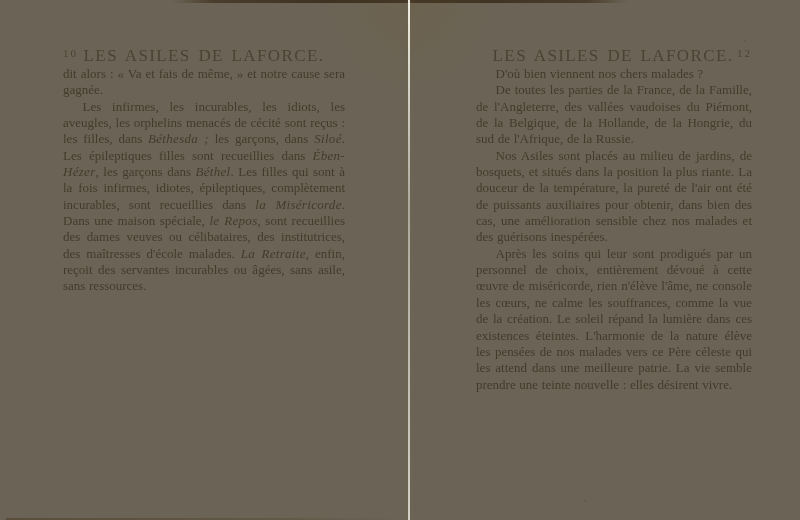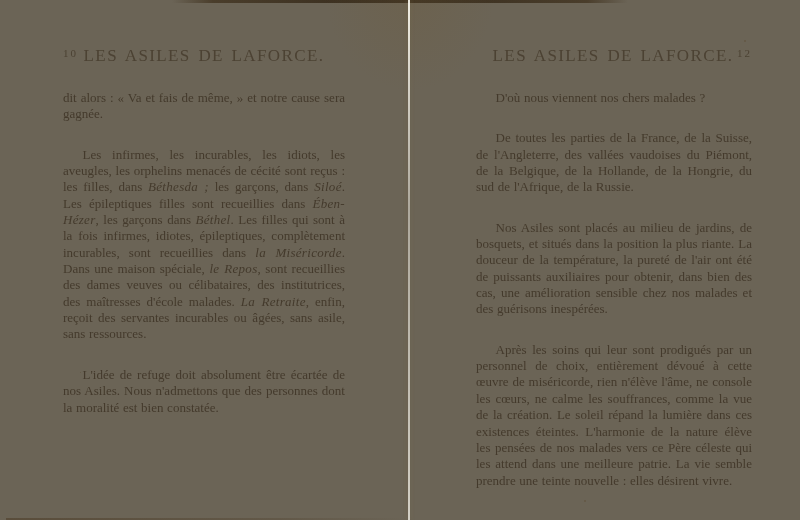--- a/index.html
+++ b/index.html
@@ -66,21 +66,21 @@
   .page-body {
     position:absolute; top:66px;
     font-size:13px; line-height:16.35px;
     text-align:justify; hyphens:auto;
     color:#443a2c;
     word-spacing:0.4px;
   }
   .page-body-left  { left:63px;  width:282px; }
   .page-body-right { left:476px; width:276px; }
 
-  .page-body p { text-indent:1.5em;margin-top:24px; }
+  .page-body p { text-indent:1.5em; }
   .page-body p.no-indent { text-indent:0; }
   .page-body em { font-style:italic; letter-spacing:0.3px; }
 </style>
 </head>
 <body>
 
 <div class="scan">
 
   <div class="top-edge-line"></div>
   <div class="fold-top"></div>
@@ -90,27 +90,26 @@
   <div class="speck s2"></div>
   <div class="speck s3"></div>
 
   <div class="page-header page-header-left">
     <span class="page-num">10</span>
     <span class="running-title">LES ASILES DE LAFORCE.</span>
   </div>
   <div class="page-body page-body-left">
       <p class="no-indent"><span>dit alors : « Va et fais de même, » et notre cause sera gagnée.</span></p>
       <p><span>Les infirmes, les incurables, les idiots, les aveugles, les orphelins menacés de cécité sont reçus : les filles, dans </span><em>Béthesda ;</em><span> les garçons, dans </span><em>Siloé</em><span>. Les épileptiques filles sont recueillies dans </span><em>Ében-Hézer</em><span>, les garçons dans </span><em>Béthel</em><span>. Les filles qui sont à la fois infirmes, idiotes, épileptiques, complètement incurables, sont recueillies dans </span><em>la Miséricorde</em><span>. Dans une maison spéciale, </span><em>le Repos</em><span>, sont recueillies des dames veuves ou célibataires, des institutrices, des maîtresses d'école malades. </span><em>La Retraite</em><span>, enfin, reçoit des servantes incurables ou âgées, sans asile, sans ressources.</span></p>
-      <p><span>L'idée de refuge doit absolument être écartée de nos Asiles. Nous n'admettons que des personnes dont la moralité est bien constatée.</span></p>
     </div>
 
   <div class="page-header page-header-right">
     <span class="running-title">LES ASILES DE LAFORCE.</span>
     <span class="page-num">12</span>
   </div>
   <div class="page-body page-body-right">
-      <p><span>D'où nous viennent nos chers malades ?</span></p>
-      <p><span>De toutes les parties de la France, de la Suisse, de l'Angleterre, des vallées vaudoises du Piémont, de la Belgique, de la Hollande, de la Hongrie, du sud de l'Afrique, de la Russie.</span></p>
+      <p><span>D'où bien viennent nos chers malades ?</span></p>
+      <p><span>De toutes les parties de la France, de la Famille, de l'Angleterre, des vallées vaudoises du Piémont, de la Belgique, de la Hollande, de la Hongrie, du sud de l'Afrique, de la Russie.</span></p>
       <p><span>Nos Asiles sont placés au milieu de jardins, de bosquets, et situés dans la position la plus riante. La douceur de la température, la pureté de l'air ont été de puissants auxiliaires pour obtenir, dans bien des cas, une amélioration sensible chez nos malades et des guérisons inespérées.</span></p>
       <p><span>Après les soins qui leur sont prodigués par un personnel de choix, entièrement dévoué à cette œuvre de miséricorde, rien n'élève l'âme, ne console les cœurs, ne calme les souffrances, comme la vue de la création. Le soleil répand la lumière dans ces existences éteintes. L'harmonie de la nature élève les pensées de nos malades vers ce Père céleste qui les attend dans une meilleure patrie. La vie semble prendre une teinte nouvelle : elles désirent vivre.</span></p>
     </div>
 
 </div>
 
 </body></html>

